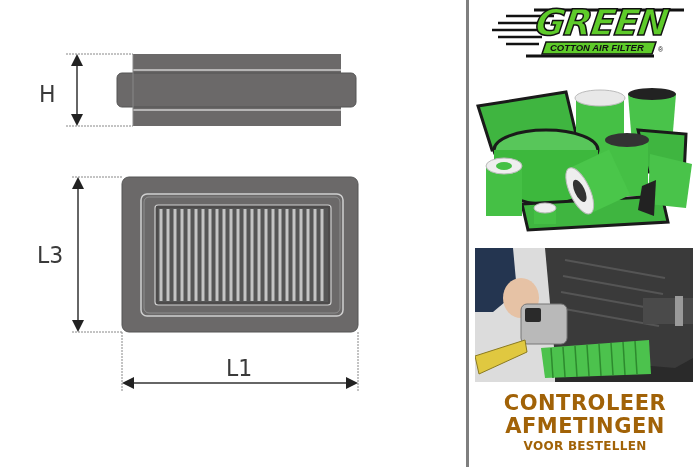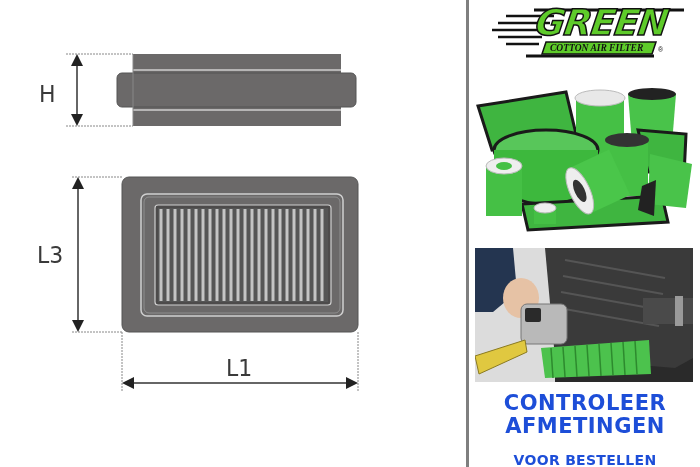--- a/index.html
+++ b/index.html
@@ -3,24 +3,24 @@
 <meta charset="utf-8">
 <style>
   html, body { margin:0; padding:0; background:#ffffff; }
   body { width:700px; height:467px; position:relative; overflow:hidden; font-family:"Liberation Sans", sans-serif; }
   .abs { position:absolute; }
   .dim-label { position:absolute; font-family:"DejaVu Sans", sans-serif; font-size:22px; color:#3a3a3a; font-weight:normal; transform:scaleY(1.05); }
   .divider { position:absolute; left:466px; top:0; width:3px; height:467px; background:#7f7f7f; }
   .logo { position:absolute; left:484px; top:4px; width:204px; height:74px; }
   .products { position:absolute; left:472px; top:84px; width:224px; height:148px; }
   .photo { position:absolute; left:475px; top:248px; width:218px; height:134px; background:#1a1a1a; overflow:hidden; }
-  .cta { position:absolute; left:475px; top:393px; width:220px; text-align:center; color:#1d4ed8; font-family:"DejaVu Sans", sans-serif; font-weight:bold; line-height:1; }
+  .cta { position:absolute; left:475px; top:393px; width:220px; text-align:center; color:#a16207; font-family:"DejaVu Sans", sans-serif; font-weight:bold; line-height:1; }
   .cta .l1 { font-size:21px; letter-spacing:0.5px; }
   .cta .l2 { font-size:21px; letter-spacing:0.5px; margin-top:2px; }
-  .cta .l3 { font-size:14px; letter-spacing:0.3px; margin-top:16px; }
+  .cta .l3 { font-size:12px; letter-spacing:0.3px; margin-top:3px; }
 </style>
 </head>
 <body>
 
 <div>
   <svg class="abs" style="left:0;top:0" width="460" height="467">
     <defs>
       <marker id="ah" markerWidth="8" markerHeight="8" refX="4" refY="4" orient="auto-start-reverse">
         <path d="M0,0 L8,4 L0,8 z" fill="#222"></path>
       </marker>
@@ -102,21 +102,21 @@
         <line x1="8" y1="26" x2="62" y2="26"></line>
         <line x1="14" y1="33" x2="58" y2="33"></line>
         <line x1="22" y1="40" x2="55" y2="40"></line>
       </g>
       <line x1="50" y1="6" x2="200" y2="6" stroke="#111" stroke-width="3"></line>
       <line x1="42" y1="52" x2="170" y2="52" stroke="#111" stroke-width="3"></line>
 
       <polygon points="62,38 172,38 168,50 58,50" fill="#5ecb2a" stroke="#111" stroke-width="1.5"></polygon>
     </svg>
     <div class="abs" style="left:52px;top:0px;font-family:'DejaVu Sans',sans-serif;font-weight:bold;font-style:italic;font-size:36px;color:#5ecb2a;-webkit-text-stroke:1.5px #111;letter-spacing:-1px;line-height:38px;transform:skewX(-8deg);">GREEN</div>
-    <div class="abs" style="left:66px;top:38px;font-family:Liberation Serif, serif;font-weight:bold;font-style:italic;font-size:9.5px;color:#111;line-height:12px;letter-spacing:0px;">COTTON AIR FILTER</div>
+    <div class="abs" style="left:66px;top:38px;font-family:Liberation Sans, sans-serif;font-weight:bold;font-style:italic;font-size:9.5px;color:#111;line-height:12px;letter-spacing:0px;">COTTON AIR FILTER</div>
     <div class="abs" style="left:174px;top:42px;font-size:7px;color:#111;">®</div>
   </div>
 
   <div class="products">
     <svg width="224" height="148">
 
       <polygon points="6,22 94,8 104,50 20,66" fill="#3fb540" stroke="#1a1a1a" stroke-width="3"></polygon>
 
       <rect x="104" y="14" width="48" height="64" fill="#45c045"></rect>
       <ellipse cx="128" cy="14" rx="25" ry="8" fill="#e8e8e8" stroke="#bbb"></ellipse>

